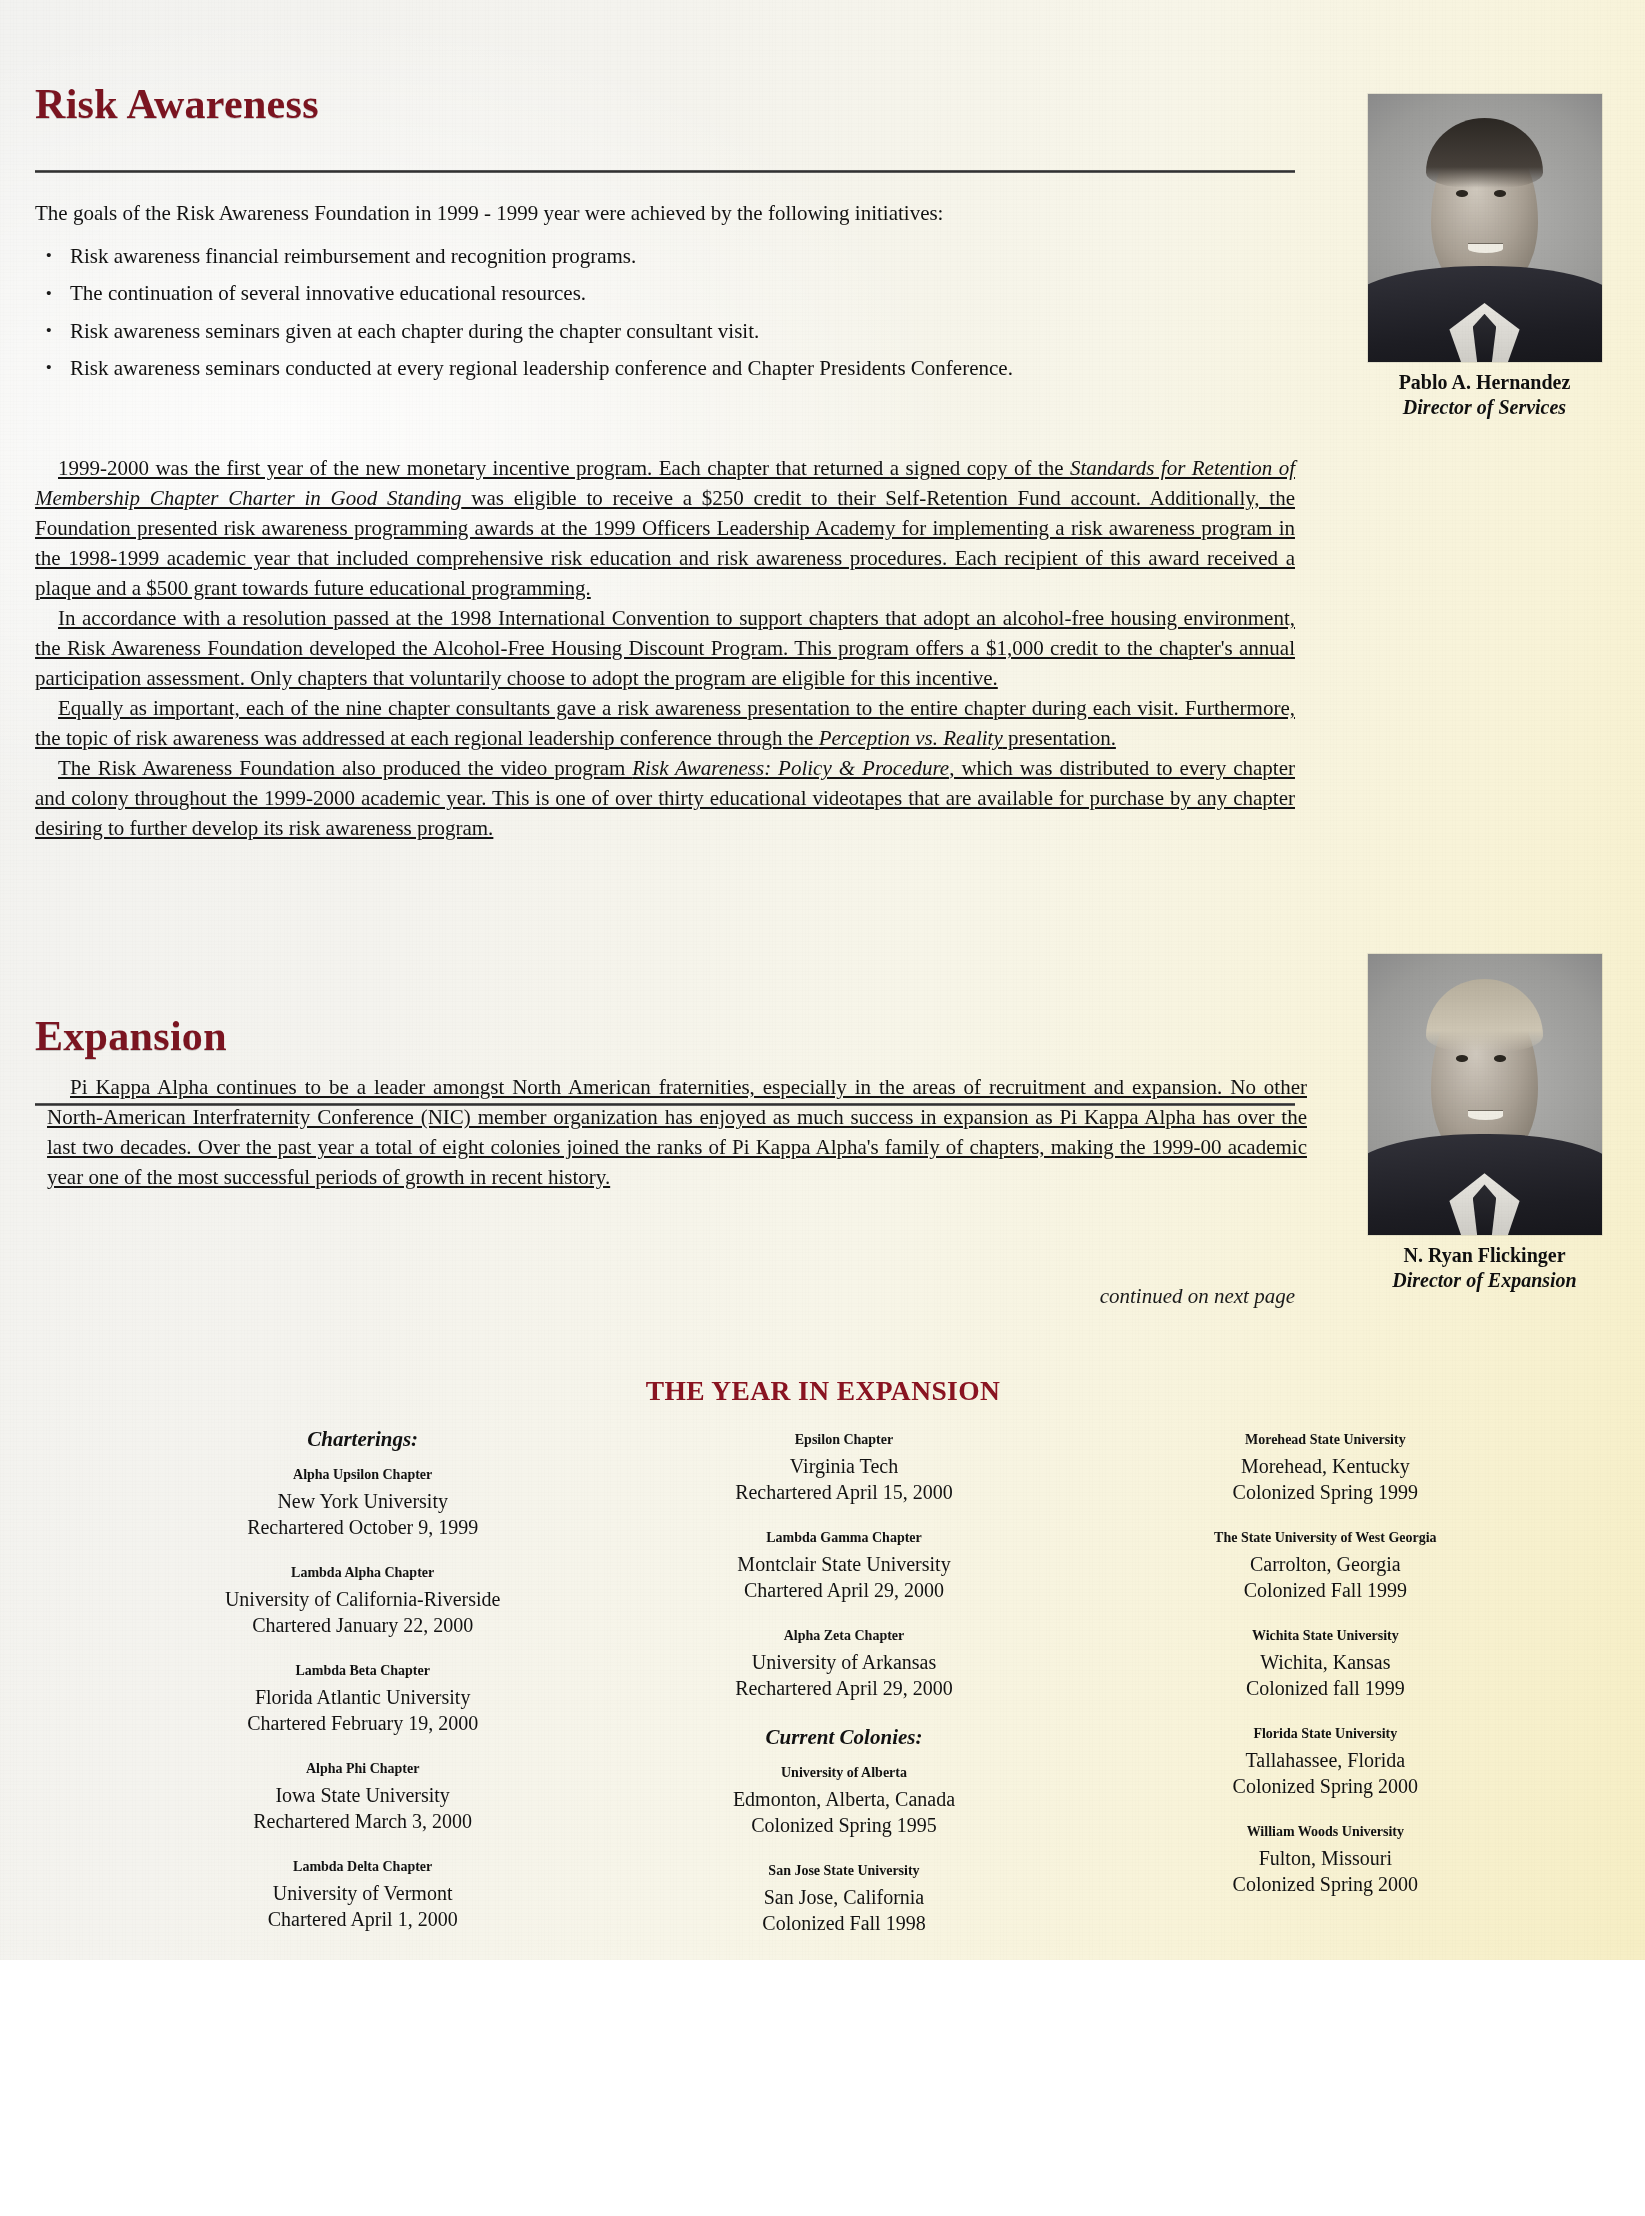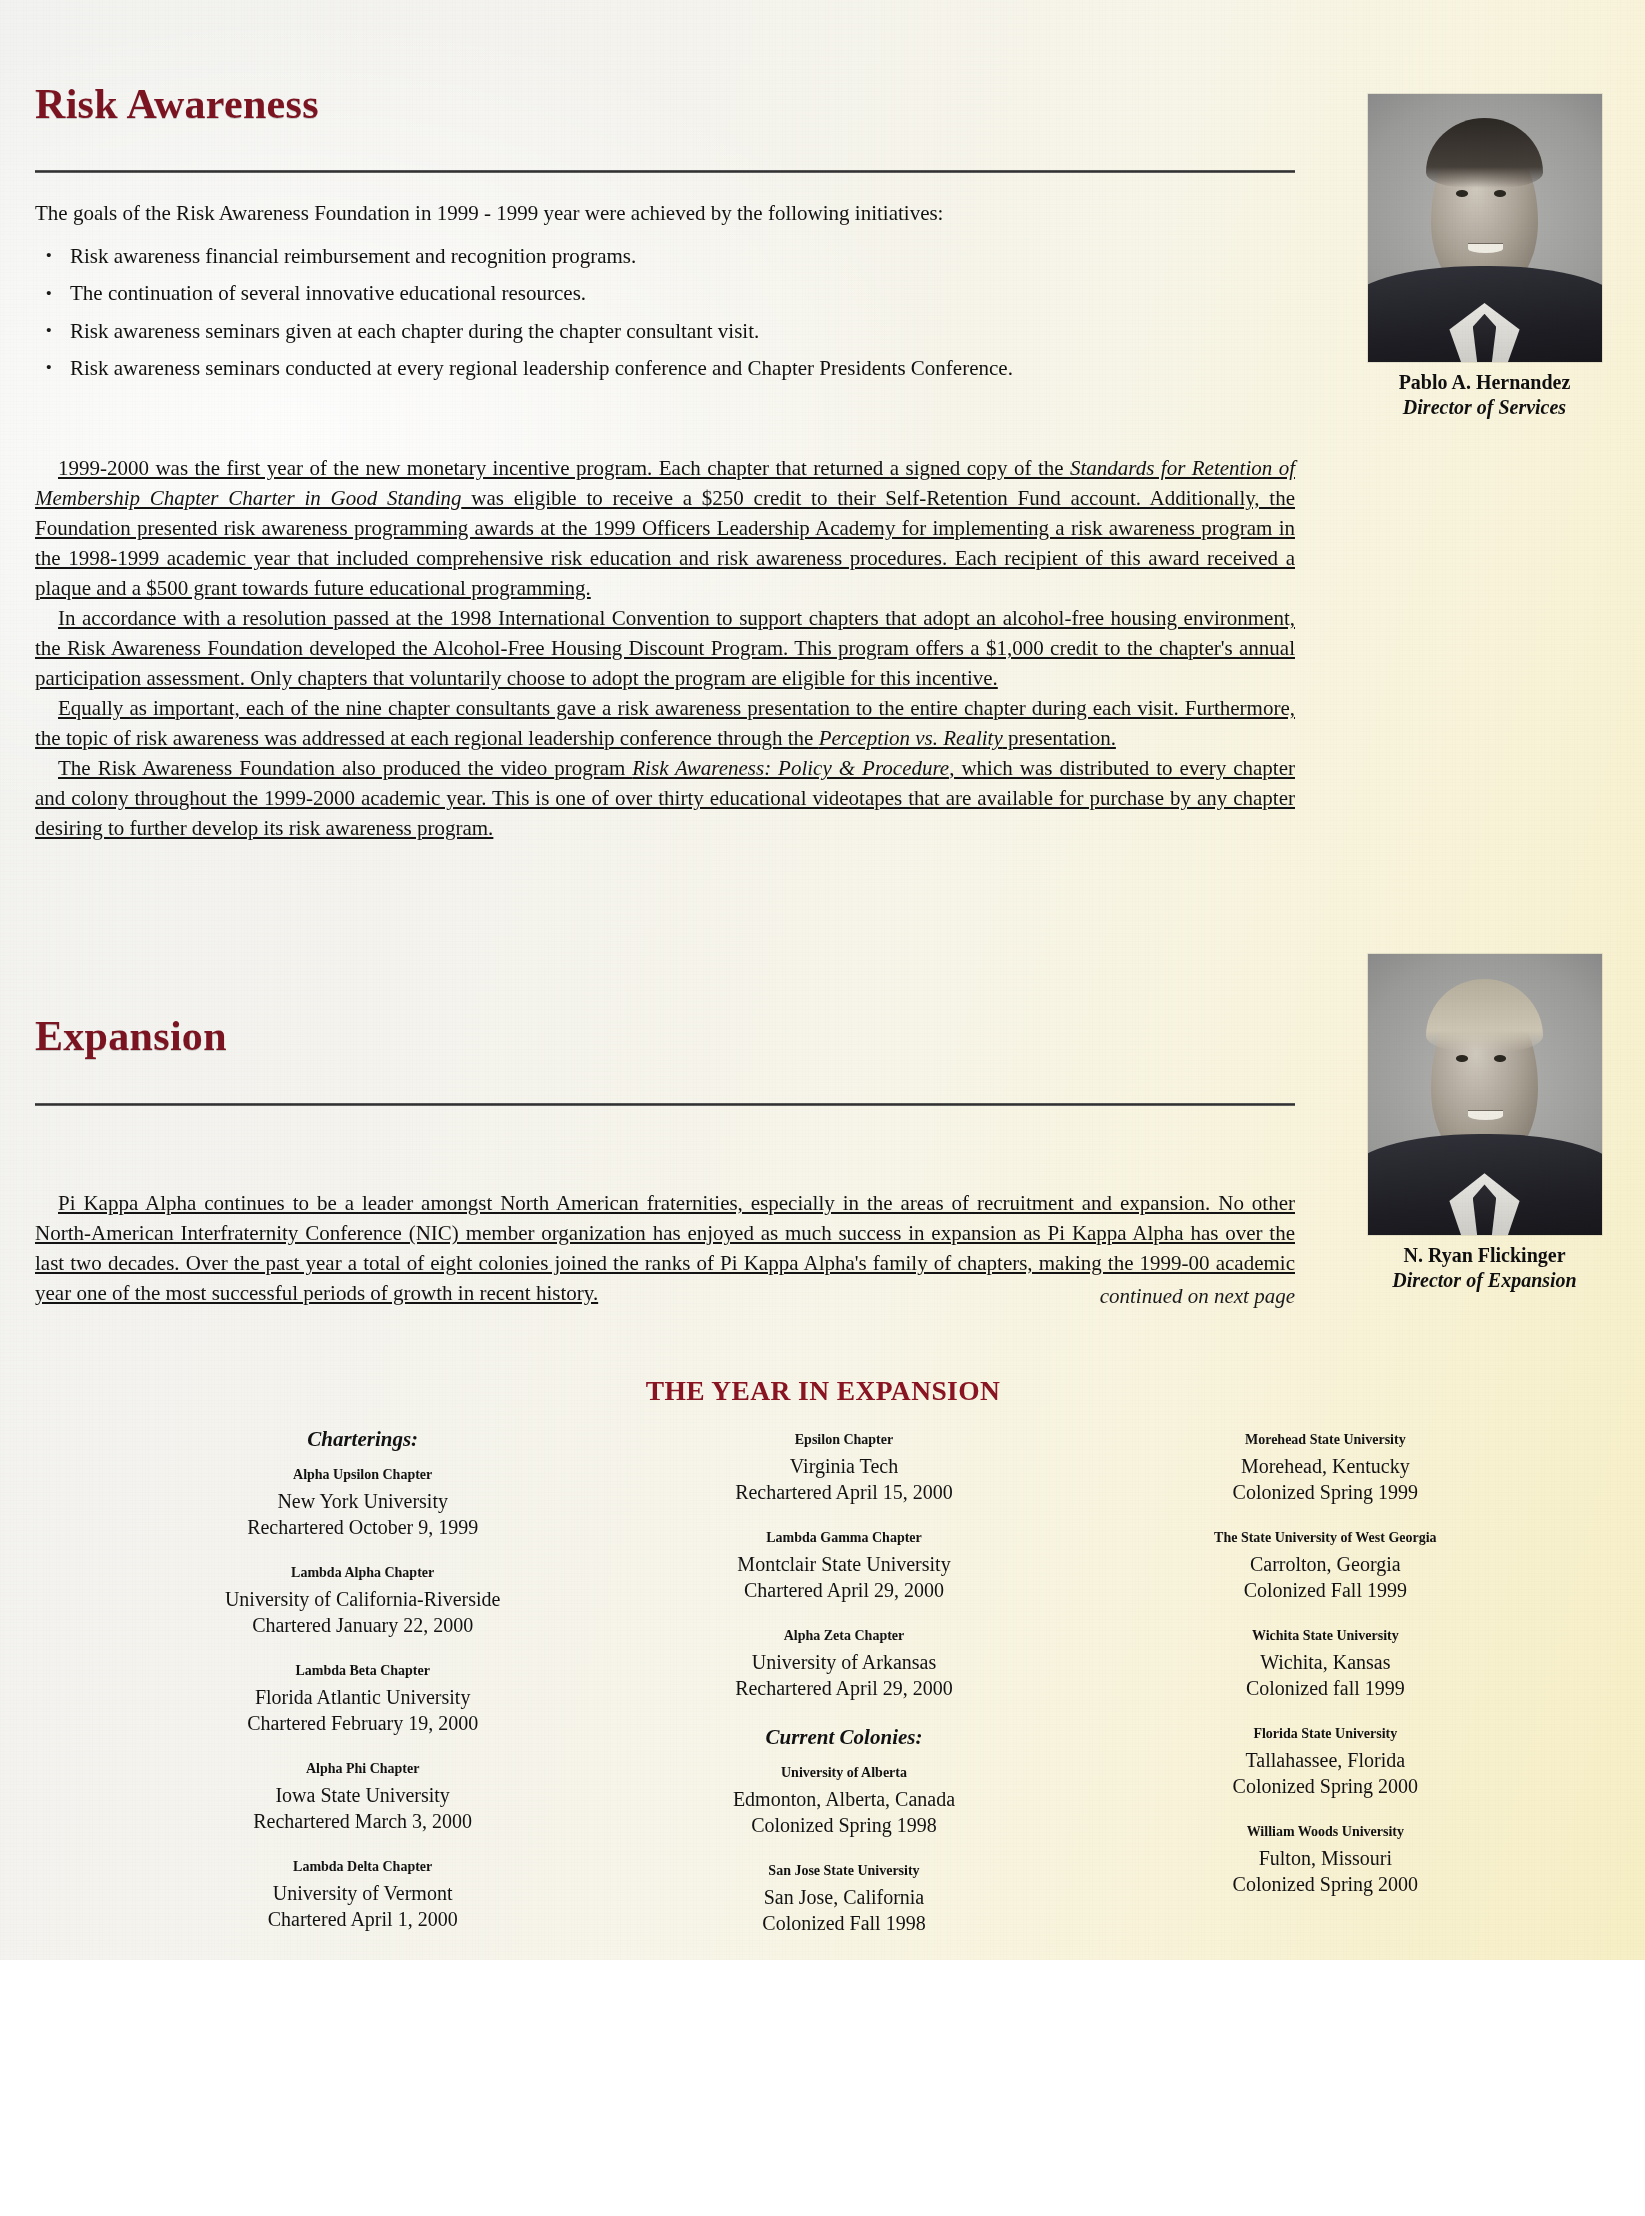--- a/index.html
+++ b/index.html
@@ -94,21 +94,21 @@
   ul.bullets li::before {
     content: "\2022";
     position: absolute;
     left: 10.7px;
     top: -0.7px;
     font-size: 17.4px;
     color: #1a1a1a;
   }
 
   #risk-body { top: 453px; }
-  #expansion-body { top: 1188px; }
+  #expansion-body { top: 1072px; margin-left: 12px; }
 
   .continued {
     position: absolute;
     left: 980px;
     top: 1284px;
     width: 315px;
     text-align: right;
     font-style: italic;
     font-size: 21px;
     color: #1a1a1a;
@@ -366,21 +366,21 @@
         </div>
         <div class="entry">
           <div class="n">Alpha Zeta Chapter</div>
           <div class="d">University of Arkansas</div>
           <div class="d">Rechartered April 29, 2000</div>
         </div>
         <div class="subhead spacer-top">Current Colonies:</div>
         <div class="entry">
           <div class="n">University of Alberta</div>
           <div class="d">Edmonton, Alberta, Canada</div>
-          <div class="d">Colonized Spring 1998</div>
+          <div class="d">Colonized Spring 1995</div>
         </div>
         <div class="entry">
           <div class="n">San Jose State University</div>
           <div class="d">San Jose, California</div>
           <div class="d">Colonized Fall 1998</div>
         </div>
       </div>
 
       <div class="tcol">
         <div class="entry">

